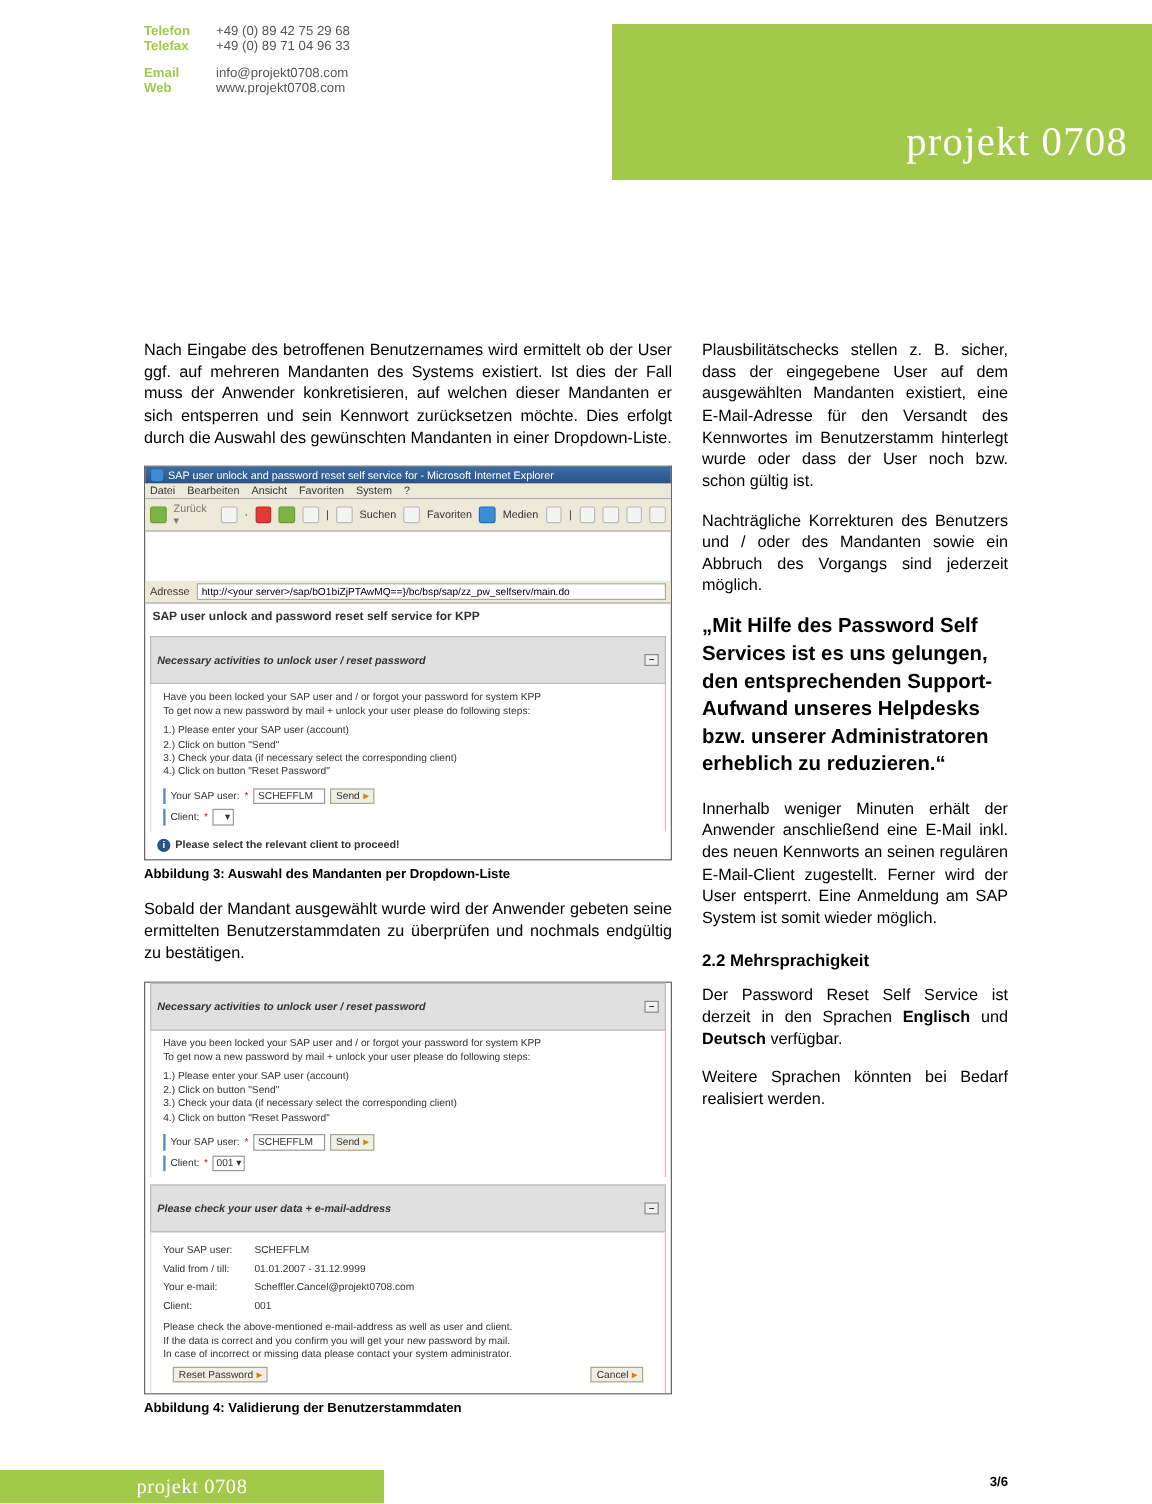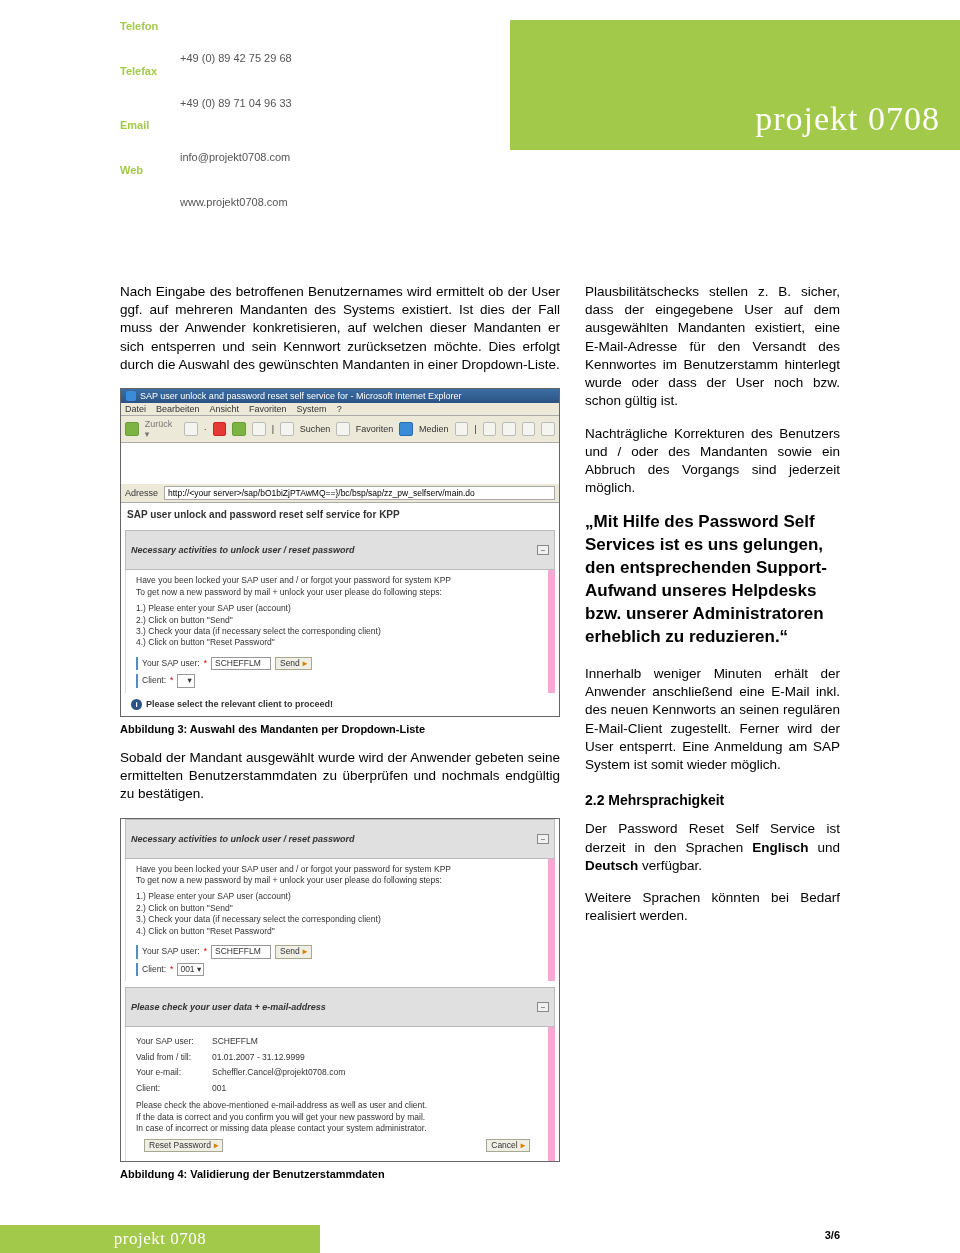--- a/index.html
+++ b/index.html
@@ -14,21 +14,21 @@
   }
   .header-block {
     position: absolute;
     top: 20px;
     left: 120px;
     right: 0;
     height: 130px;
   }
   .contact-row { display: flex; margin-bottom: 1px; font-size: 11px; }
   .contact-label { color: #a3c94b; font-weight: bold; width: 60px; }
-  .contact-value { color: #555; margin-top: 32px; }
+  .contact-value { color: #555; }
   .contact-group2 { margin-top: 10px; }
   .logo-banner {
     position: absolute;
     top: 20px;
     right: 0;
     width: 450px;
     height: 130px;
     background: #a3c94b;
     display: flex;
     align-items: flex-end;
@@ -112,21 +112,21 @@
   .sap-area { padding: 0; }
   .sap-title { font-weight: bold; font-size: 10px; padding: 6px 6px 10px; }
   .sap-section-bar {
     background:#e0e0e0; border:1px solid #bbb;
     font-size:9px; font-weight:bold; padding:14px 5px;
     display:flex; justify-content:space-between; align-items:center;
     margin: 0 4px;
     font-style: italic;
   }
   .sap-section-bar .mini { width:12px;height:10px;border:1px solid #888;background:#f0f0f0;font-size:8px;text-align:center;line-height:8px; }
-  .sap-body { padding: 5px 10px; font-size: 8.5px; line-height: 1.35; margin:0 4px; border-left:1px solid #ddd; border-right:7px solid #f9a8d4; }
+  .sap-body { padding: 5px 10px; font-size: 8.5px; line-height: 1.35; margin:0 4px; border-left:1px solid #ddd; border-right:1px solid #f9a8d4; }
   .sap-body ol { list-style:none; padding-left:0; }
   .sap-form-row { display:flex; align-items:center; gap:4px; margin-top:4px; font-size:8.5px; border-left:2px solid #5b8ac2; padding-left:4px; }
   .sap-input { border:1px solid #999; padding:0 3px; background:#fff; font-size:8.5px; min-width:60px; }
   .sap-select { border:1px solid #999; background:#fff; font-size:8.5px; padding:0 2px; }
   .sap-btn {
     display:inline-flex; align-items:center; gap:3px;
     background:#f0efe6; border:1px solid #a8a890; font-size:8.5px;
     padding:0 4px; cursor:default;
   }
   .sap-btn .arrow { color:#d98200; font-weight:bold; }

